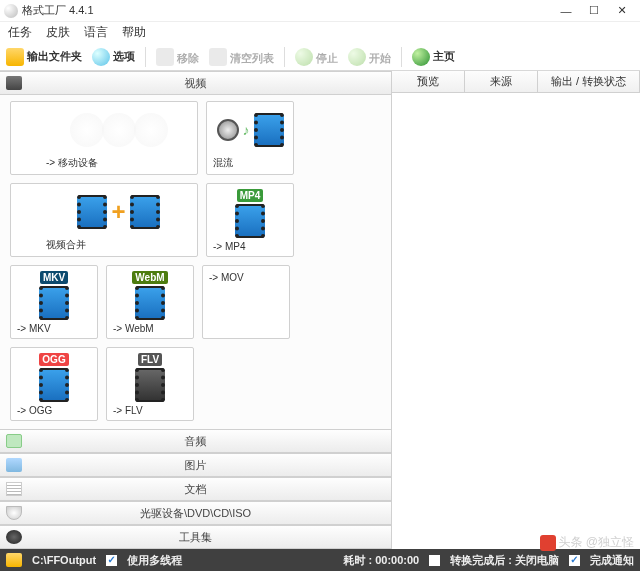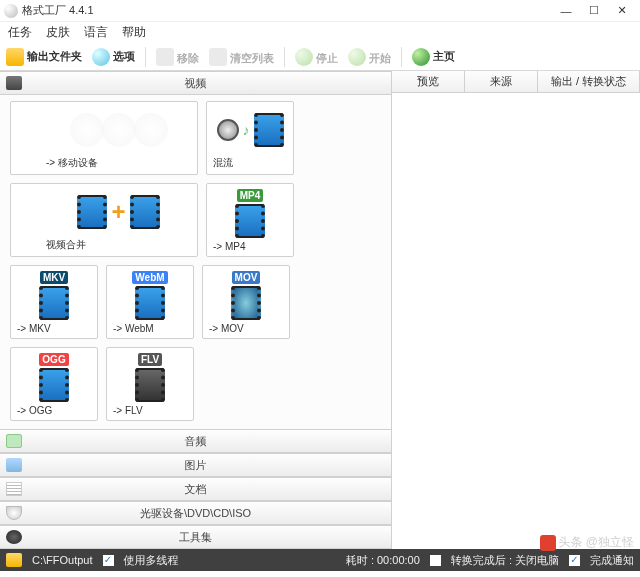--- a/index.html
+++ b/index.html
@@ -43,21 +43,21 @@
   .ghost + .ghost { margin-left: -6px; }
   .reel { width: 22px; height: 22px; background: radial-gradient(#eee,#888); border-radius: 50%; border: 2px solid #555; }
   .note { color:#6b6; font-size:14px; }
   .tag { font-size: 10px; font-weight: bold; color: #fff; padding: 1px 3px; border-radius: 2px; margin-bottom: 2px; display: inline-block; }
   .fmt-col { display:flex; flex-direction:column; align-items:center; }
   .right { flex: 1; display: flex; flex-direction: column; }
   .rhead { display: flex; height: 22px; border-bottom: 1px solid #d0d0d0; background: linear-gradient(#fdfdfd,#f0f0f0); font-size: 11px; color: #333; }
   .rhead span { flex: 1; display: flex; align-items: center; justify-content: center; border-right: 1px solid #d0d0d0; }
   .rhead span.wide { flex: 1.4; }
   .rbody { flex: 1; background: #fff; }
-  .statusbar { height: 22px; background: #404040; color: #eee; display: flex; align-items: center; padding: 0 6px; font-size: 11px; gap: 10px; }
+  .statusbar { height: 22px; background: #404040; color: #eee; display: flex; align-items: center; padding: 0 6px; font-size: 11px; gap: 10px; font-weight: bold; }
   .statusbar .sb-folder { width: 16px; height: 14px; background: linear-gradient(#ffd76a,#f7b500); border-radius: 2px; }
   .chk { width: 11px; height: 11px; background: #fff; display: inline-flex; align-items:center; justify-content:center; color:#2a7ad0; font-size:10px; line-height:1; }
   .spacer { flex: 1; }
   .watermark { position: absolute; right: 6px; bottom: 26px; font-size: 12px; color: #d0d0d0; pointer-events: none; }
   .watermark .logo { width: 16px; height: 16px; background: #e04030; border-radius: 3px; display:inline-block; vertical-align:middle; margin-right:2px; }
 </style>
 </head>
 <body>
 
 <div class="titlebar">
@@ -161,34 +161,28 @@
             <div class="fmt-col">
               <span class="tag" style="background:#0c4a6e">MKV</span>
               <span class="film"></span>
             </div>
           </div>
         <div class="lbl">-&gt; MKV</div>
       </div>
       <div class="tile sm">
         <div class="art">
             <div class="fmt-col">
-              <span class="tag" style="background:#3b82f6">WebM</span>
+              <span class="tag" style="background:#4d7c0f">WebM</span>
               <span class="film"></span>
             </div>
           </div>
         <div class="lbl">-&gt; WebM</div>
       </div>
 
       <div class="tile sm">
-        <div class="art">
-            <div class="fmt-col">
-              <span class="tag" style="background:#3a78c8">MOV</span>
-              <span class="film" style="background:radial-gradient(#8cd,#269)"></span>
-            </div>
-          </div>
         <div class="lbl">-&gt; MOV</div>
       </div>
       <div class="tile sm">
         <div class="art">
             <div class="fmt-col">
               <span class="tag" style="background:#ef4444">OGG</span>
               <span class="film"></span>
             </div>
           </div>
         <div class="lbl">-&gt; OGG</div>

